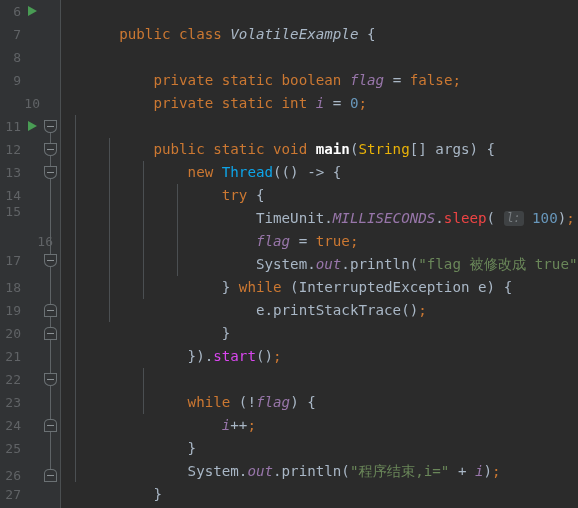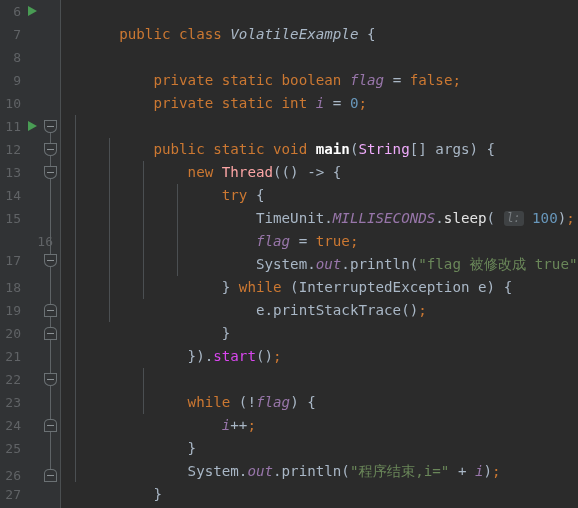--- a/index.html
+++ b/index.html
@@ -164,40 +164,40 @@
     </div>
     <div class="gline" style="top:23px;">
       <span class="lnum">7</span>
     </div>
     <div class="gline" style="top:46px;">
       <span class="lnum">8</span>
     </div>
     <div class="gline" style="top:69px;">
       <span class="lnum">9</span>
     </div>
-    <div class="gline" style="top:92px;">
+    <div class="gline" style="top:92px;padding-left:19px;">
       <span class="lnum">10</span>
     </div>
     <div class="gline" style="top:115px;">
       <span class="lnum">11</span>
       <span class="runmark"></span>
       <span class="fold open"></span>
     </div>
     <div class="gline" style="top:138px;">
       <span class="lnum">12</span>
       <span class="fold open"></span>
     </div>
     <div class="gline" style="top:161px;">
       <span class="lnum">13</span>
       <span class="fold open"></span>
     </div>
     <div class="gline" style="top:184px;">
       <span class="lnum">14</span>
     </div>
-    <div class="gline" style="top:207px;">
+    <div class="gline" style="top:200px;">
       <span class="lnum">15</span>
     </div>
     <div class="gline" style="top:230px;padding-left:32px;">
       <span class="lnum">16</span>
     </div>
     <div class="gline" style="top:249px;">
       <span class="lnum">17</span>
       <span class="fold open"></span>
     </div>
     <div class="gline" style="top:276px;text-decoration:underline;">
@@ -256,33 +256,33 @@
       <span class="code-inner">    <span class="kw">private</span> <span class="kw">static</span> <span class="kw">boolean</span> <span class="fld">flag</span> <span class="op">=</span> <span class="kw">false</span><span class="semi">;</span></span>
     </div>
 
     <div class="cline" style="top:69px;">
       <span class="code-inner">    <span class="kw">private</span> <span class="kw">static</span> <span class="kw">int</span> <span class="fld">i</span> <span class="op">=</span> <span class="num">0</span><span class="semi">;</span></span>
     </div>
 
     <div class="cline" style="top:92px;"><span class="code-inner"></span></div>
 
     <div class="cline" style="top:115px;">
-      <span class="code-inner">    <span class="kw">public</span> <span class="kw">static</span> <span class="kw">void</span> <span class="main">main</span><span class="punc">(</span><span style="color:#f0abfc;">String</span><span class="punc">[]</span> <span class="punc">args)</span> <span class="punc">{</span></span>
+      <span class="code-inner">    <span class="kw">public</span> <span class="kw">static</span> <span class="kw">void</span> <span class="main">main</span><span class="punc">(</span><span style="color:#eab308;">String</span><span class="punc">[]</span> <span class="punc">args)</span> <span class="punc">{</span></span>
     </div>
 
     <div class="cline" style="top:138px;">
-      <span class="code-inner">        <span class="kw">new</span> <span style="color:#fca5a5;">Thread</span><span class="punc">(()</span> <span class="op">-&gt;</span> <span class="punc">{</span></span>
+      <span class="code-inner">        <span class="kw">new</span> <span style="color:#0ea5e9;">Thread</span><span class="punc">(()</span> <span class="op">-&gt;</span> <span class="punc">{</span></span>
     </div>
 
     <div class="cline" style="top:161px;">
       <span class="code-inner">            <span class="kw">try</span> <span class="punc">{</span></span>
     </div>
 
     <div class="cline" style="top:184px;">
-      <span class="code-inner">                <span style="color:#a9b7c6;">TimeUnit</span><span class="punc">.</span><span class="fld">MILLISECONDS</span><span class="punc">.</span><span style="color:#e5e5e5;">sleep</span><span class="punc">(</span> <span class="hint">l:</span><span class="num">&nbsp;100</span><span class="punc">)</span><span class="semi">;</span></span>
+      <span class="code-inner">                <span style="color:#a9b7c6;">TimeUnit</span><span class="punc">.</span><span class="fld">MILLISECONDS</span><span class="punc">.</span><span style="color:#ef4444;">sleep</span><span class="punc">(</span> <span class="hint">l:</span><span class="num">&nbsp;100</span><span class="punc">)</span><span class="semi">;</span></span>
     </div>
 
     <div class="cline" style="top:207px;">
       <span class="code-inner">                <span class="fld">flag</span> <span class="op">=</span> <span class="kw">true</span><span class="semi">;</span></span>
     </div>
 
     <div class="cline" style="top:230px;">
       <span class="code-inner">                <span style="color:#a9b7c6;">System</span><span class="punc">.</span><span class="fld">out</span><span class="punc">.</span><span style="color:#a9b7c6;">println</span><span class="punc">(</span><span class="str">"flag 被修改成 true"</span><span class="punc">)</span></span>
     </div>
 

